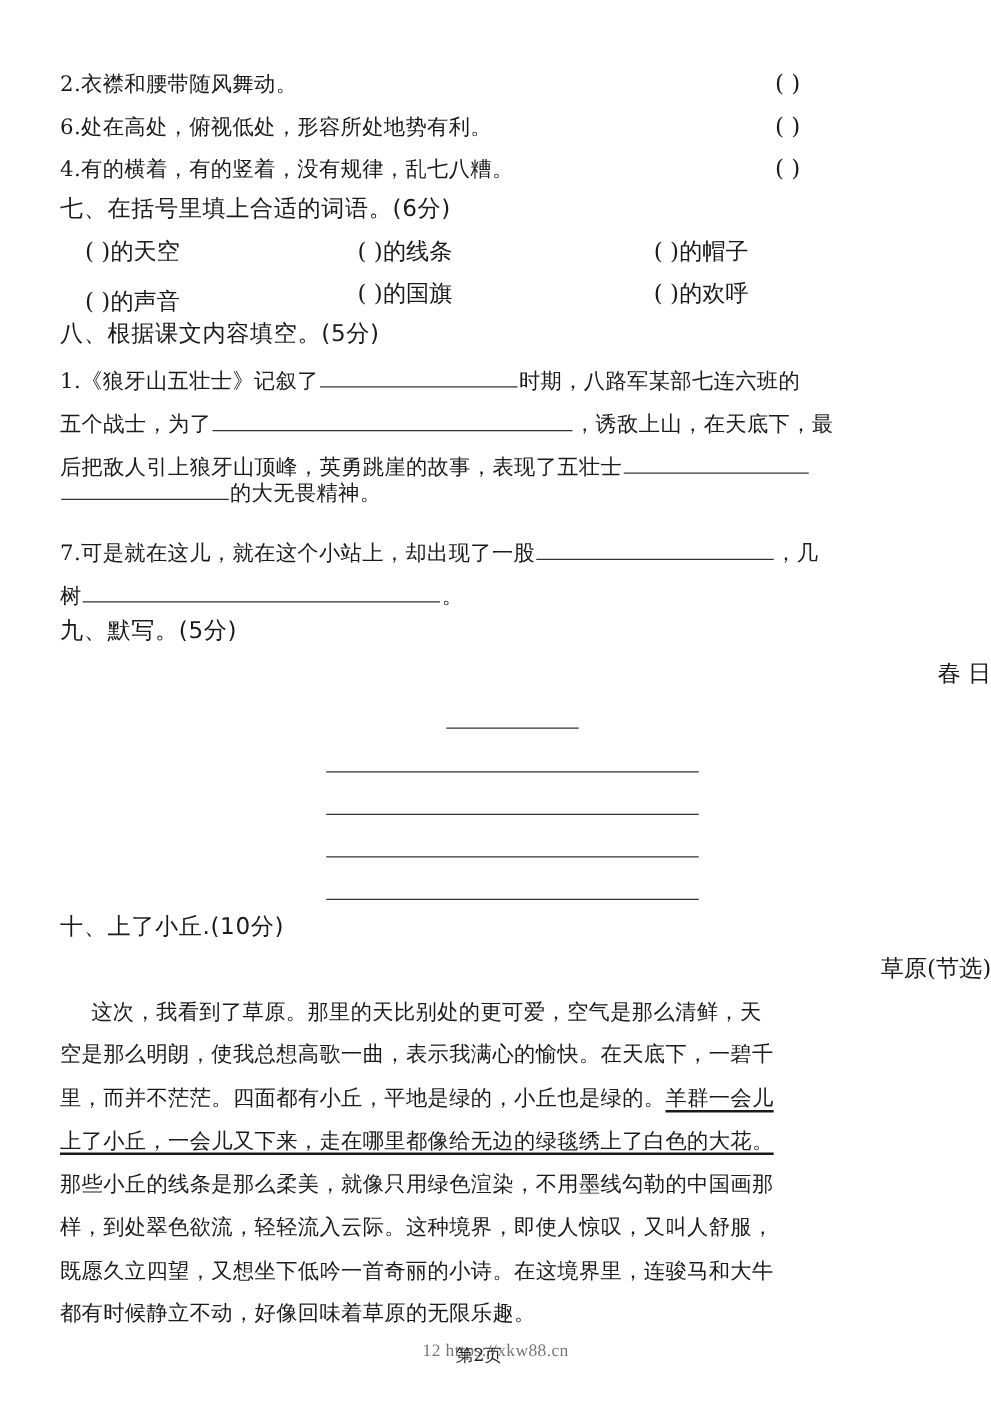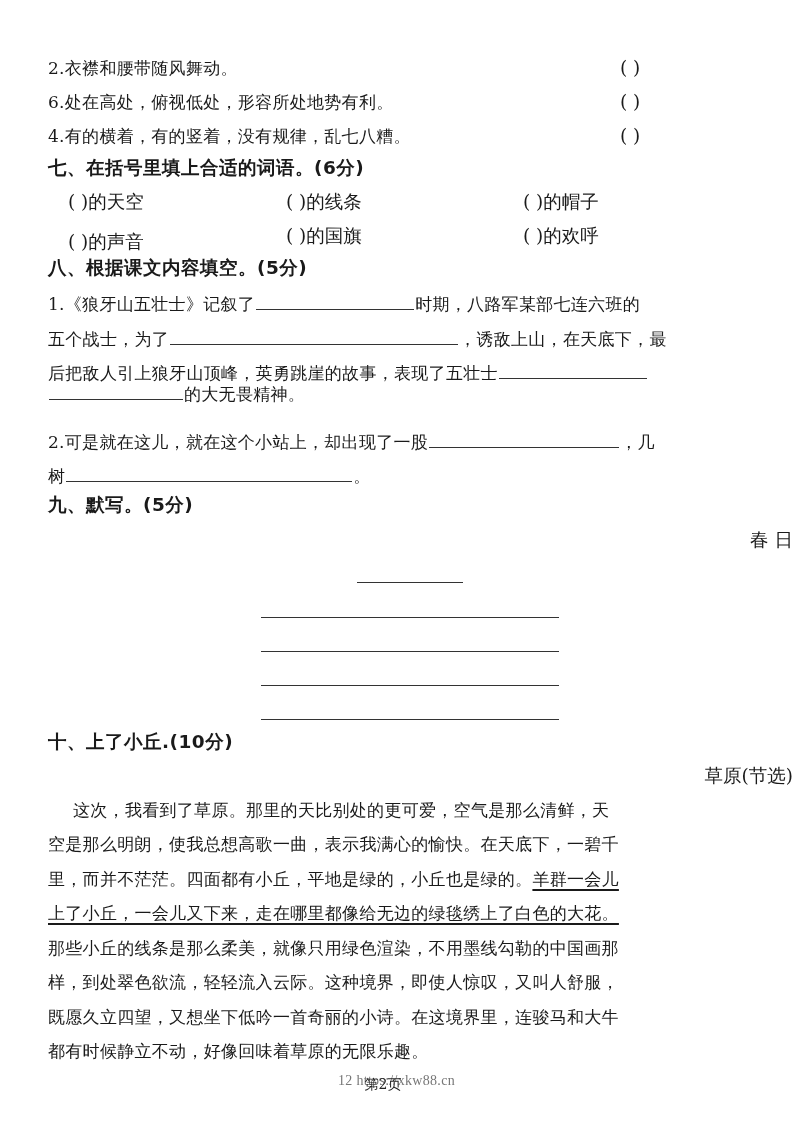--- a/index.html
+++ b/index.html
@@ -1,18 +1,18 @@
 <!DOCTYPE html>
 <html><head>
 <meta charset="utf-8">
 <style>
   html, body { margin: 0; padding: 0; background: #ffffff; }
   body { width: 793px; height: 1122px; position: relative; overflow: hidden; color: #1a1a1a; font-family: "DejaVu Serif", "Liberation Serif", serif; }
   .line { position: absolute; left: 48px; font-size: 17px; line-height: 26px; white-space: nowrap; letter-spacing: 0.3px; }
-  .h { font-family: "DejaVu Sans", "Liberation Sans", sans-serif; font-weight: bold; font-size: 18.5px; letter-spacing: 0.5px; }
+  .h { font-family: "DejaVu Sans", "Liberation Sans", sans-serif; font-weight: normal; font-size: 18.5px; letter-spacing: 0.5px; }
   .paren { position: absolute; font-size: 18.5px; line-height: 26px; }
   .blank { display: inline-block; border-bottom: 1.5px solid #333; height: 20px; vertical-align: baseline; margin: 0 1px; }
   .rule { position: absolute; height: 0; border-top: 1.6px solid #333; }
   .ul { text-decoration: underline; text-decoration-thickness: 1.5px; text-underline-offset: 4px; }
   .center { position: absolute; left: 0; width: 793px; text-align: right; font-size: 18.5px; line-height: 26px; }
   .footer { position: absolute; left: 0; width: 793px; text-align: center; top: 1070px; height: 24px; }
   .footer .wm { font-family: Liberation Serif, serif; font-size: 14px; color: #777; letter-spacing: 0.3px; }
   .footer .pg { position: absolute; left: 0; width: 766px; top: 6px; font-size: 14px; color: #222; }
 </style>
 </head>
@@ -40,21 +40,21 @@
 <div class="line" style="top:324px">
   <span>五个战士，为了</span><span class="blank" style="width:288px"></span><span>，诱敌上山，在天底下，最</span>
 </div>
 <div class="line" style="top:358px">
   <span>后把敌人引上狼牙山顶峰，英勇跳崖的故事，表现了五壮士</span><span class="blank" style="width:148px"></span>
 </div>
 <div class="line" style="top:379px">
   <span class="blank" style="width:134px"></span><span>的大无畏精神。</span>
 </div>
 <div class="line" style="top:427px">
-  <span>2.可是就在这儿，就在这个小站上，却出现了一股</span><span class="blank" style="width:190px"></span><span>，几</span>
+  <span>7.可是就在这儿，就在这个小站上，却出现了一股</span><span class="blank" style="width:190px"></span><span>，几</span>
 </div>
 <div class="line" style="top:461px">
   <span>树</span><span class="blank" style="width:286px"></span><span>。</span>
 </div>
 
 <div class="line h" style="top:492px">九、默写。(5分)</div>
 <div class="center" style="top:527px">春 日</div>
 <div class="rule" style="left:357px; width:106px; top:582px"></div>
 <div class="rule" style="left:261px; width:298px; top:617px"></div>
 <div class="rule" style="left:261px; width:298px; top:651px"></div>

